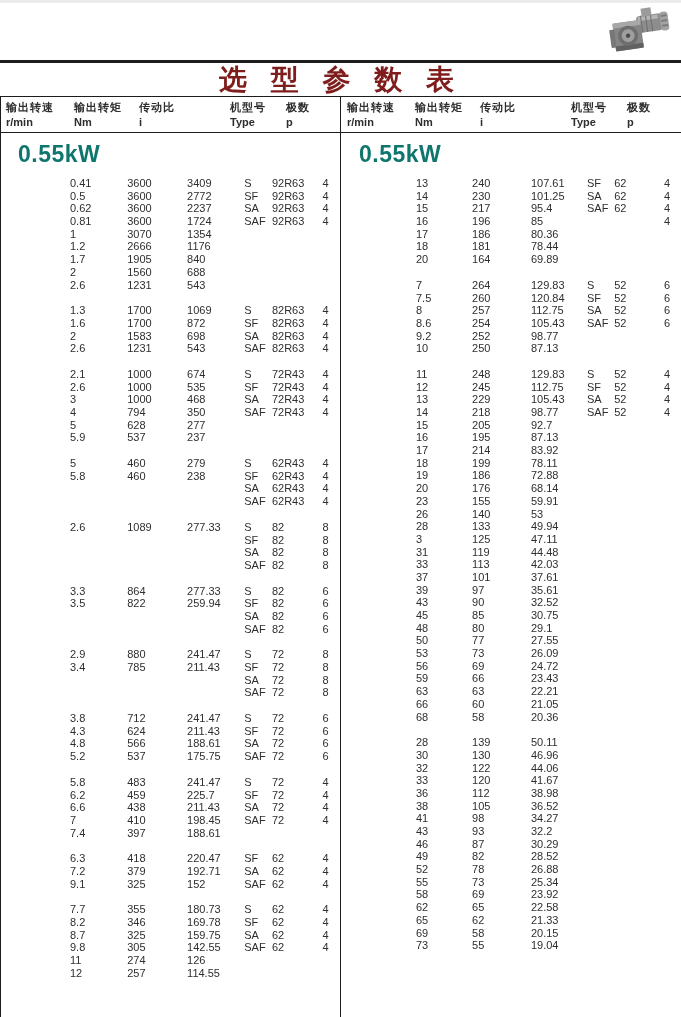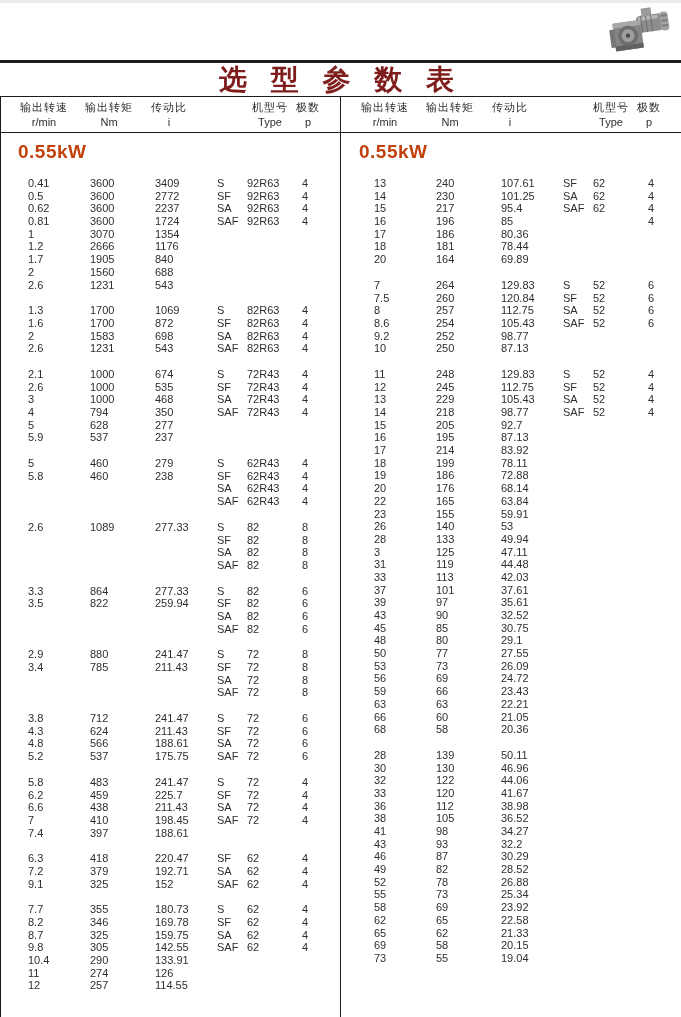--- a/index.html
+++ b/index.html
@@ -19,38 +19,38 @@
 
   .title{
     position:absolute;left:0;top:63px;width:681px;height:33px;
     text-align:center;font-size:28px;font-weight:bold;color:#7f1d1d;
     letter-spacing:8px;line-height:33px;white-space:nowrap;
   }
 
   .thead{position:absolute;top:100px;width:341px;height:32px;}
   .thead-left{left:0;}
   .thead-right{left:341px;}
-  .th{position:absolute;top:0;text-align:center;font-size:11px;color:#2e2e2e;}
+  .th{position:absolute;top:0;text-align:left;font-size:11px;color:#2e2e2e;font-weight:bold;}
   .th-label{height:15px;line-height:15px;letter-spacing:1px;white-space:nowrap;}
   .th-unit{height:14px;line-height:14px;white-space:nowrap;}
   .th1{left:6px;width:76px;}
   .th2{left:74px;width:70px;}
   .th3{left:139px;width:60px;}
   .th4{left:230px;width:80px;}
   .th5{left:286px;width:44px;}
 
   .half{position:absolute;top:133px;width:341px;height:884px;}
   .half-left{left:0;}
   .half-right{left:341px;}
   .power{
     position:absolute;left:18px;top:8px;
-    font-size:19px;font-weight:bold;color:#c2410c;letter-spacing:0.5px;
+    font-size:23px;font-weight:bold;color:#0f766e;letter-spacing:0.5px;
   }
   .blocks{position:absolute;left:0;top:44px;width:341px;}
-  .block{margin-bottom:13px;}
+  .block{margin-bottom:13px;padding-left:42px;}
   .block.extra-gap{margin-top:12px;}
   .row{display:flex;height:12.7px;line-height:12.7px;font-size:11px;padding-left:28px;white-space:nowrap;}
   .half-right .row{padding-left:33px;}
   .c{display:inline-block;overflow:visible;}
   .c-speed{width:62px;}
   .c-torque{width:65px;}
   .c-ratio{width:62px;}
   .c-prefix{width:30px;}
   .c-size{width:55px;}
   .c-poles{width:20px;}
@@ -574,28 +574,20 @@
           </div>
           <div class="row">
             <span class="c c-speed">9.8</span>
             <span class="c c-torque">305</span>
             <span class="c c-ratio">142.55</span>
             <span class="c c-prefix">SAF</span>
             <span class="c c-size">62</span>
             <span class="c c-poles">4</span>
           </div>
           <div class="row">
-            <span class="c c-speed">10.4</span>
-            <span class="c c-torque">290</span>
-            <span class="c c-ratio">133.91</span>
-            <span class="c c-prefix"></span>
-            <span class="c c-size"></span>
-            <span class="c c-poles"></span>
-          </div>
-          <div class="row">
             <span class="c c-speed">11</span>
             <span class="c c-torque">274</span>
             <span class="c c-ratio">126</span>
             <span class="c c-prefix"></span>
             <span class="c c-size"></span>
             <span class="c c-poles"></span>
           </div>
           <div class="row">
             <span class="c c-speed">12</span>
             <span class="c c-torque">257</span>
@@ -794,28 +786,20 @@
           </div>
           <div class="row">
             <span class="c c-speed">20</span>
             <span class="c c-torque">176</span>
             <span class="c c-ratio">68.14</span>
             <span class="c c-prefix"></span>
             <span class="c c-size"></span>
             <span class="c c-poles"></span>
           </div>
           <div class="row">
-            <span class="c c-speed">22</span>
-            <span class="c c-torque">165</span>
-            <span class="c c-ratio">63.84</span>
-            <span class="c c-prefix"></span>
-            <span class="c c-size"></span>
-            <span class="c c-poles"></span>
-          </div>
-          <div class="row">
             <span class="c c-speed">23</span>
             <span class="c c-torque">155</span>
             <span class="c c-ratio">59.91</span>
             <span class="c c-prefix"></span>
             <span class="c c-size"></span>
             <span class="c c-poles"></span>
           </div>
           <div class="row">
             <span class="c c-speed">26</span>
             <span class="c c-torque">140</span>

